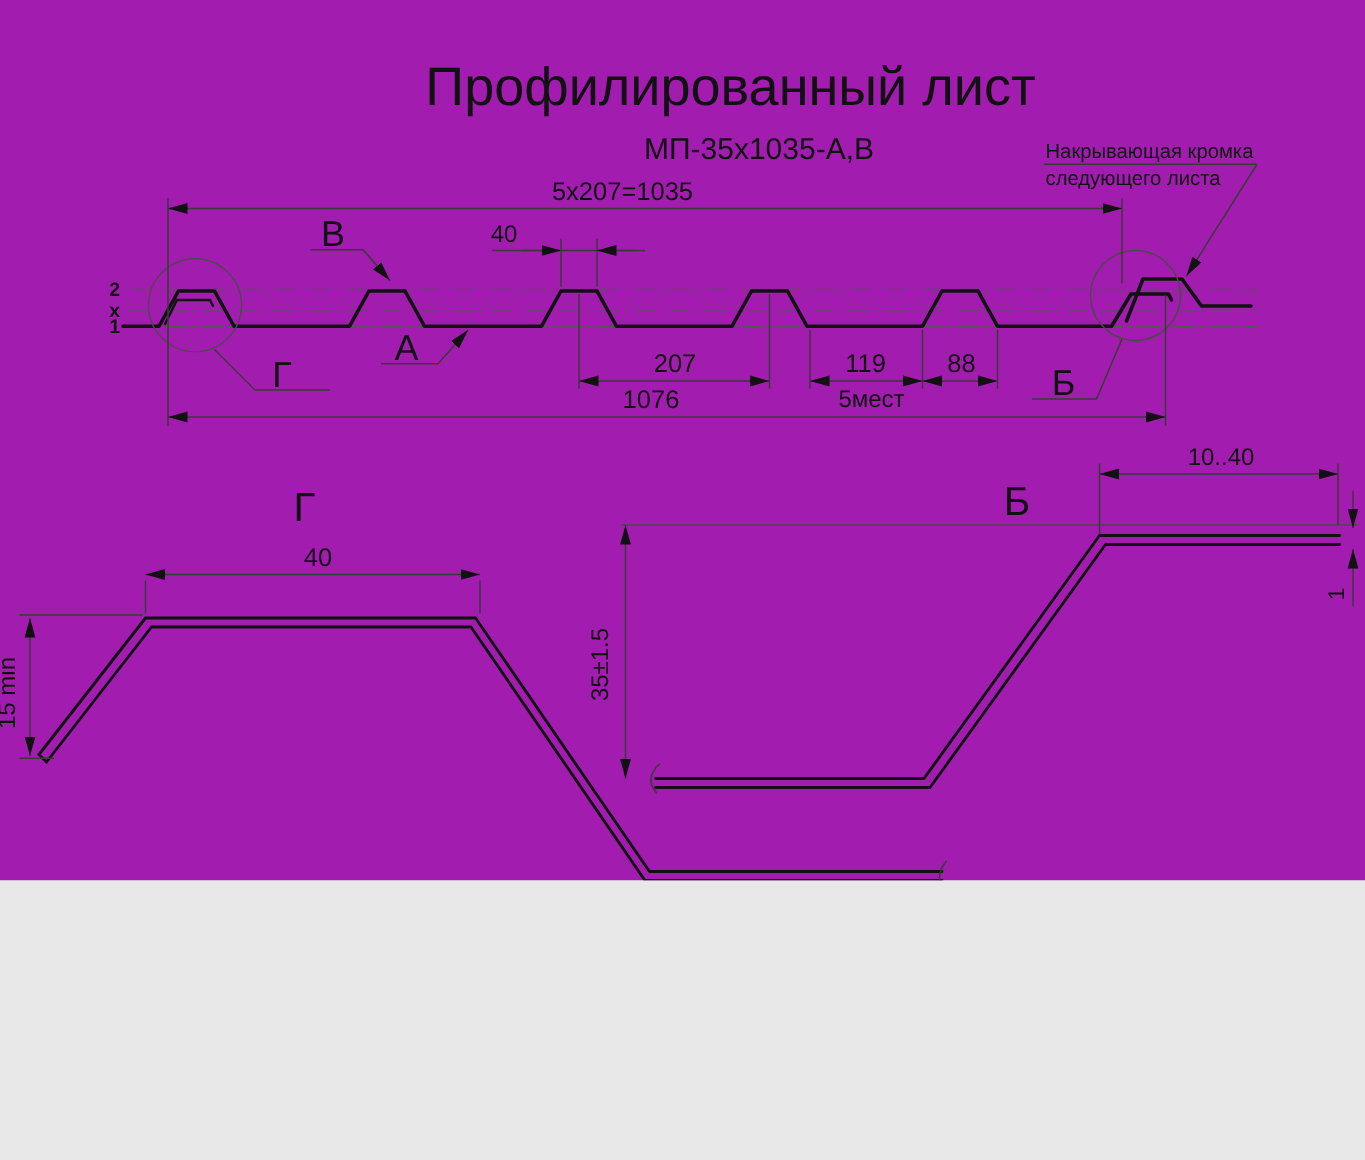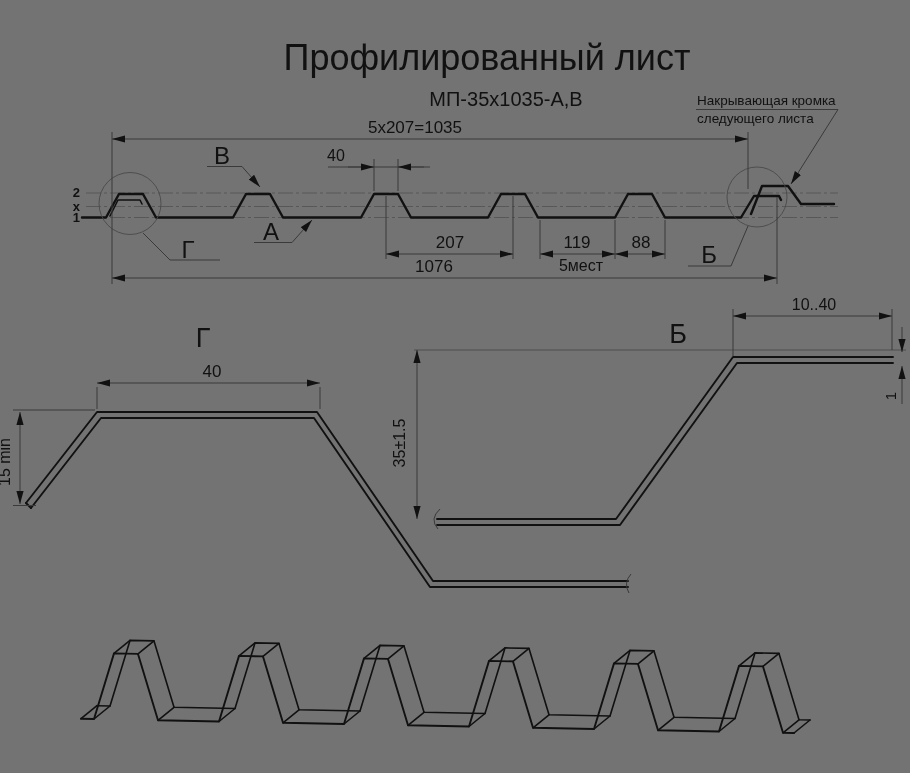--- a/index.html
+++ b/index.html
@@ -1,16 +1,16 @@
 <!DOCTYPE html>
 <html><head>
 <meta charset="utf-8">
 <style>
   html,body{margin:0;padding:0;background:#e8e8e8;}
-  #page{position:relative;width:910px;height:773px;background:#737373;overflow:hidden;
+  #page{position:relative;width:910px;height:587px;background:#a21caf;overflow:hidden;
         font-family:"Liberation Sans", sans-serif;text-decoration:underline;}
   svg{position:absolute;left:0;top:0;}
   text{fill:#111;font-family:"Liberation Sans", sans-serif;}
   .thick{stroke:#111;stroke-width:2.4;fill:none;stroke-linejoin:round;stroke-linecap:round;}
   .med{stroke:#111;stroke-width:1.9;fill:none;stroke-linejoin:round;stroke-linecap:round;}
   .med2{stroke:#111;stroke-width:1.6;fill:none;stroke-linejoin:round;stroke-linecap:round;}
   .thin{stroke:#3a3a3a;stroke-width:1;fill:none;}
   .xthin{stroke:#4a4a4a;stroke-width:0.9;fill:none;}
   .dash{stroke:#555;stroke-width:0.9;fill:none;stroke-dasharray:15 3 3 3;}
   .t36{font-size:36px;} .t20{font-size:20px;} .t17{font-size:17px;} .t16{font-size:16px;}

